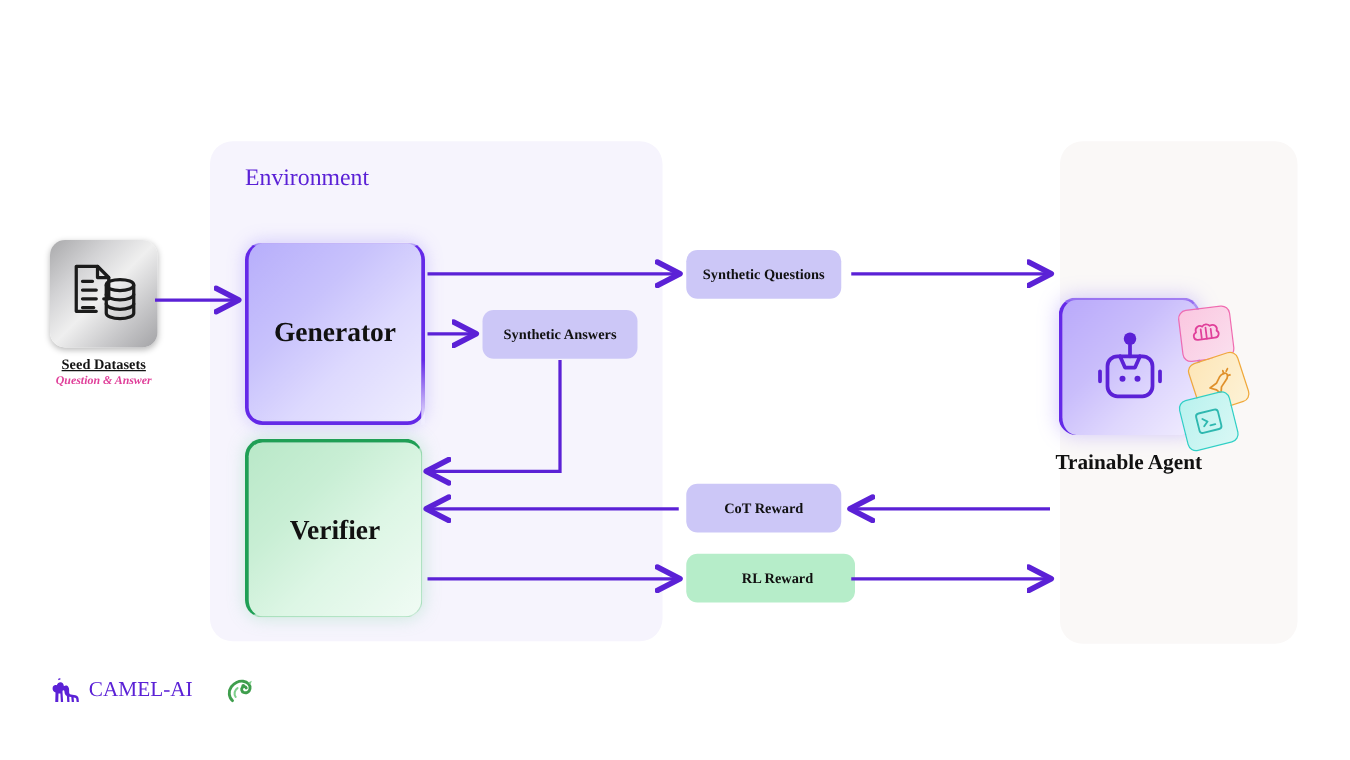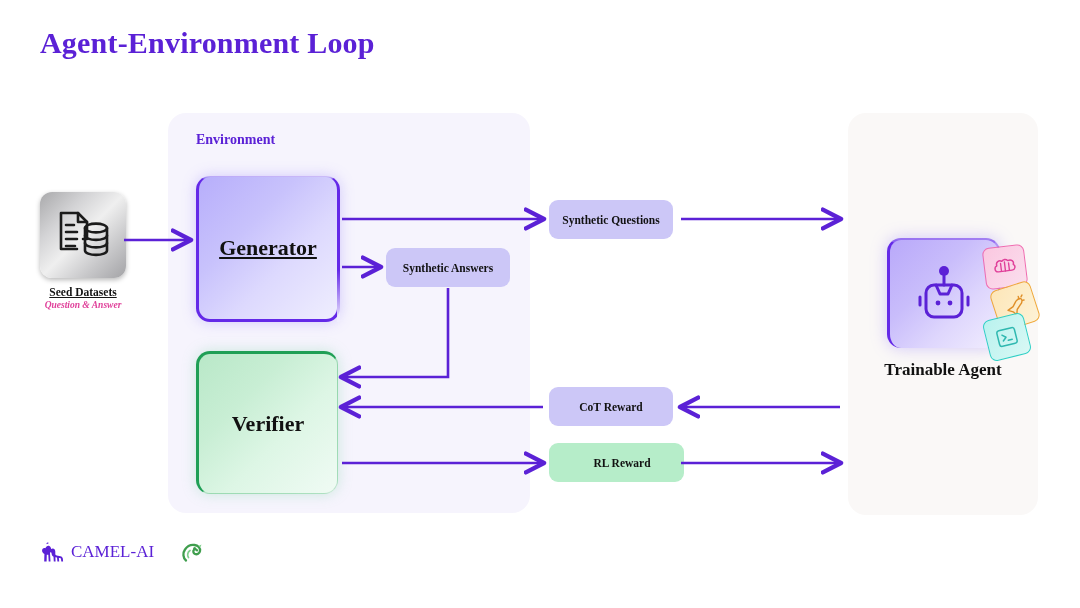--- a/index.html
+++ b/index.html
@@ -35,22 +35,22 @@
     top: 113px;
     width: 362px;
     height: 400px;
     background: #f6f4fd;
     border-radius: 18px;
   }
   .env-label {
     position: absolute;
     left: 196px;
     top: 132px;
-    font-size: 14px;
-    font-weight: bold;
+    font-size: 19px;
+    font-weight: normal;
     color: #5b21d6;
   }
   .agent-panel {
     position: absolute;
     left: 848px;
     top: 113px;
     width: 190px;
     height: 402px;
     background: #faf8f7;
     border-radius: 18px;
@@ -98,30 +98,29 @@
     border-radius: 14px;
     display: flex;
     align-items: center;
     justify-content: center;
     font-size: 22px;
     font-weight: bold;
     color: #111111;
   }
   .node.generator {
     left: 196px;
-    top: 176px;
+    top: 194px;
     width: 138px;
     height: 142px;
     background: linear-gradient(135deg, #b7aefb 0%, #c8c2fc 35%, #ddd9fe 62%, #efeefe 100%);
     border-left: 3px solid #6429e8;
     border-right: 3px solid #6429e8;
     border-top: 1px solid rgba(100,41,232,.25);
     border-bottom: 3px solid #6429e8;
     box-shadow: 0 0 14px rgba(140,120,250,.35);
-    text-decoration: underline;
   }
   .node.generator::after {
     content: "";
     position: absolute;
     right: -3px;
     bottom: -3px;
     width: 3px;
     height: 52px;
     background: linear-gradient(to bottom, rgba(100,41,232,0), #f0eefe);
   }
@@ -164,21 +163,21 @@
     left: 0;
     top: 0;
     width: 1080px;
     height: 608px;
     pointer-events: none;
   }
 
   
   .agent-wrap {
     position: absolute;
-    left: 868px;
+    left: 828px;
     top: 238px;
     width: 150px;
     text-align: center;
   }
   .agent-card {
     position: relative;
     width: 108px;
     height: 108px;
     margin: 0 auto;
     border-radius: 14px;
@@ -247,21 +246,20 @@
     color: #5b21d6;
     white-space: nowrap;
     justify-content: center;
   }
 </style>
 </head>
 <body>
 
 <div id="stage">
 
-  <div class="title">Agent-Environment Loop</div>
 
   <div class="env-panel"></div>
   <div class="env-label">Environment</div>
 
   <div class="agent-panel"></div>
 
   <div class="seed-wrap">
     <div class="seed-icon">
       <svg width="56" height="52" viewBox="0 0 56 52" fill="none" stroke="#1b1b1b" stroke-width="2.6" stroke-linecap="round" stroke-linejoin="round">
         <path d="M6 4 h17 l9 9 v17 h-4 M6 4 v36 h16"></path>

